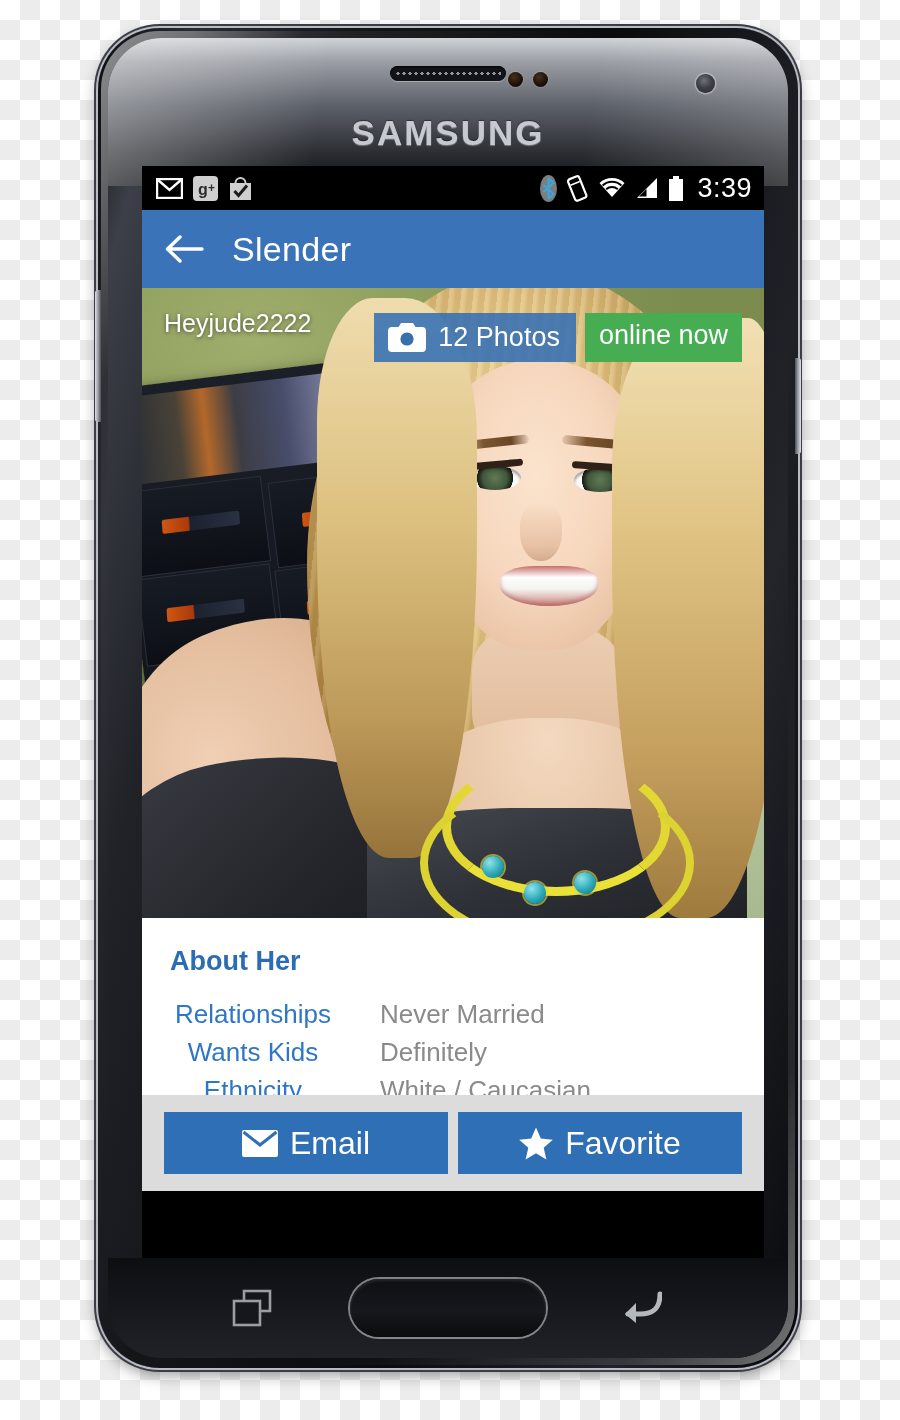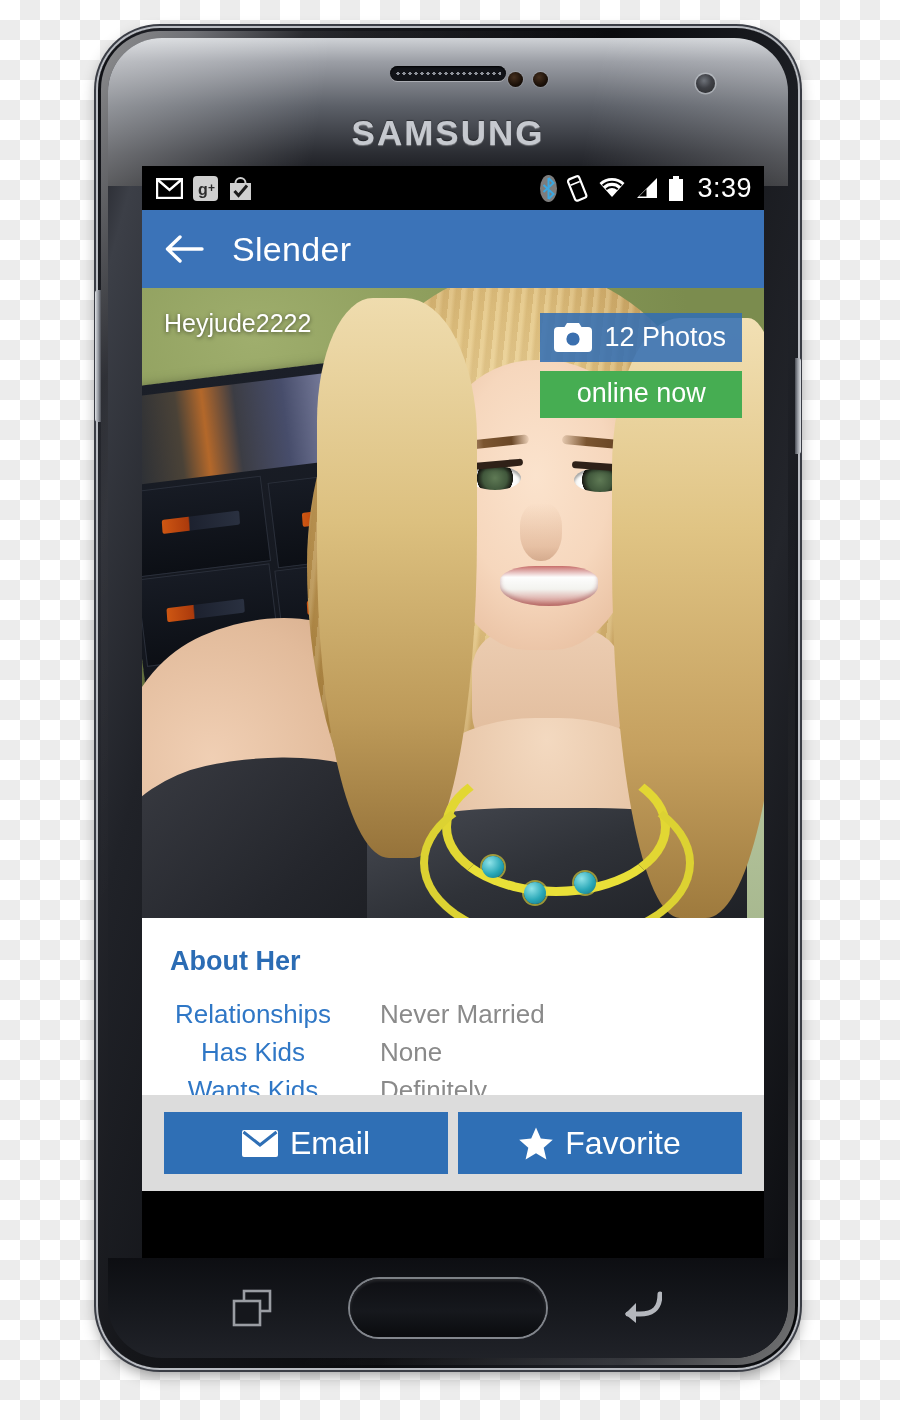--- a/index.html
+++ b/index.html
@@ -327,21 +327,21 @@
     background: radial-gradient(circle at 35% 30%, #8fe3e8 0%, #2aa8b8 55%, #12707f 100%);
     box-shadow: 0 0 0 2px rgba(230,220,60,.6);
   }
 
   
   .name-block { position:absolute; left:22px; top:22px; }
   .p-name { color:#fff; font-size:25px; text-shadow:0 1px 4px rgba(0,0,0,.55); line-height:1.1; }
   .p-sub { color:#fff; font-size:23px; margin-top:4px; text-shadow:0 1px 4px rgba(0,0,0,.55); }
 
   
-  .badge-col { position:absolute; right:22px; top:25px; display:flex; flex-direction:column; gap:9px; align-items:stretch; }
+  .badge-col { position:absolute; right:22px; top:25px; display:flex; flex-direction:row; gap:9px; align-items:stretch; }
   .photos-btn {
     background: rgba(49,110,180,.86);
     display:flex; align-items:center; gap:12px;
     padding: 9px 16px 9px 14px;
   }
   .photos-btn span { color:#fff; font-size:27px; }
   .online-badge {
     background:#46ad52;
     color:#fff;
     font-size:27px;
@@ -566,24 +566,20 @@
         </div>
 
         <div class="about">
           <h2>About Her</h2>
 
           <div class="row">
             <div class="k">Relationships</div>
             <div class="v">Never Married</div>
           </div>
           <div class="row">
-            <div class="k">Has Kids</div>
-            <div class="v">None</div>
-          </div>
-          <div class="row">
             <div class="k">Wants Kids</div>
             <div class="v">Definitely</div>
           </div>
           <div class="row">
             <div class="k">Ethnicity</div>
             <div class="v">White / Caucasian</div>
           </div>
           <div class="row">
             <div class="k">Body Type</div>
             <div class="v">Slender</div>

